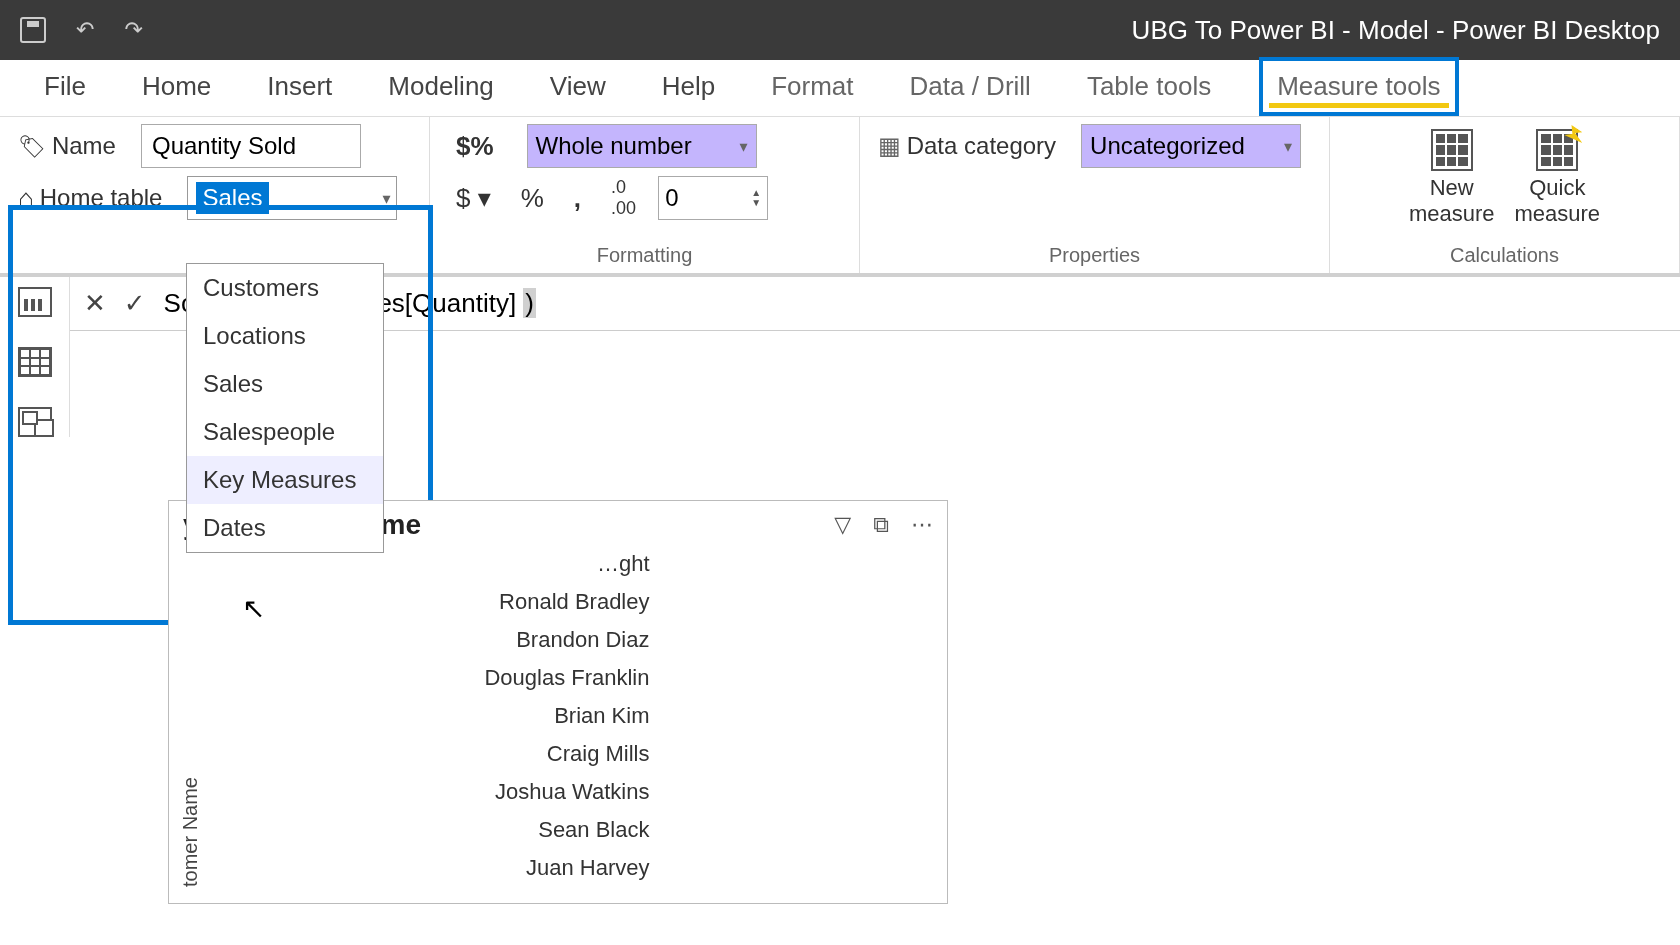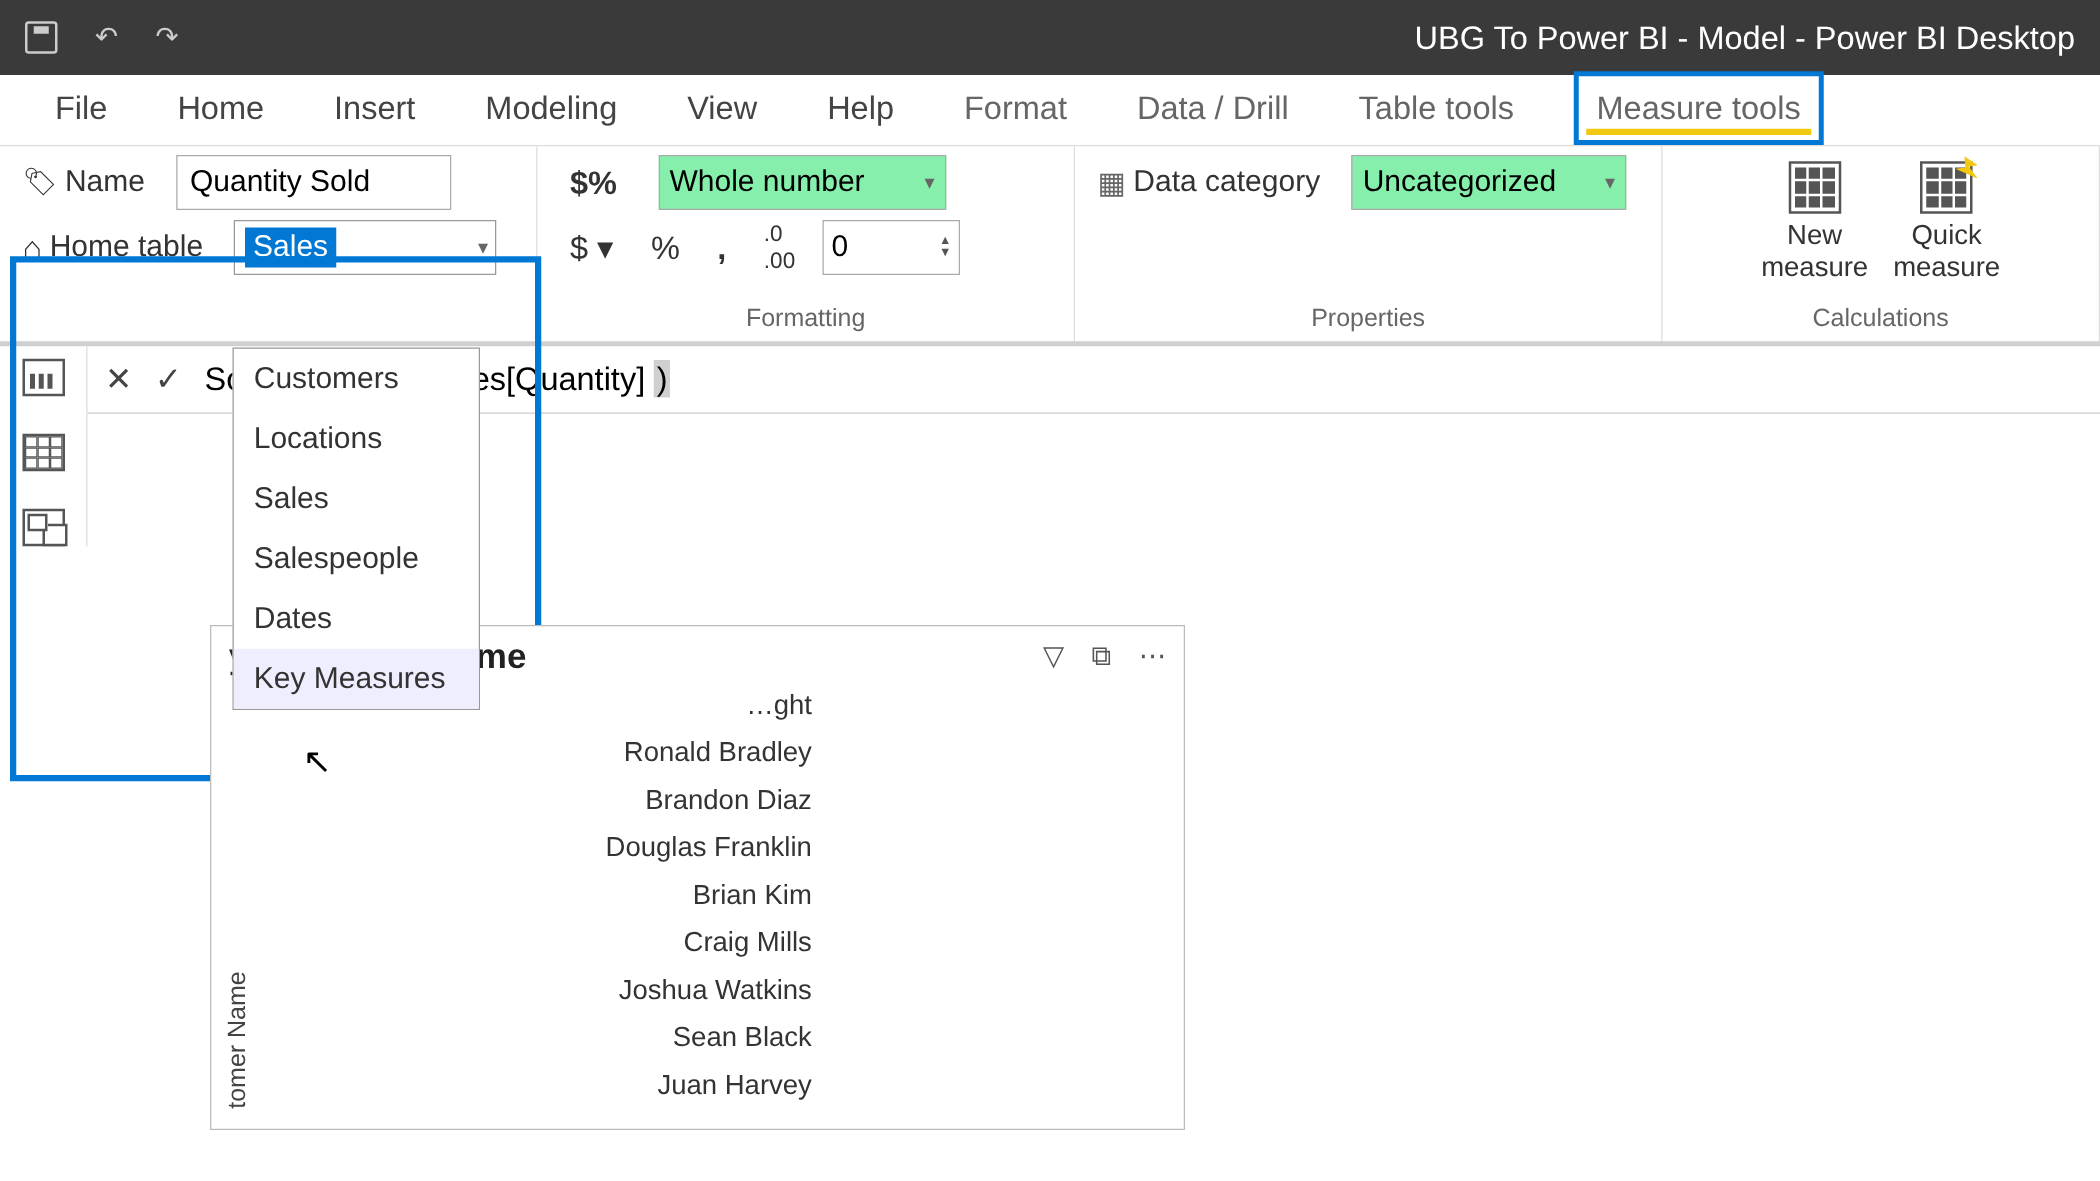--- a/index.html
+++ b/index.html
@@ -30,21 +30,21 @@
   .home-table-select { width: 210px; border: 1px solid #999; display:flex; align-items:center; justify-content:space-between; padding:0 6px 0 8px; background:#fff; height:44px; }
   .home-table-select .sel-text { background:#0078d4; color:#fff; padding:2px 6px; font-size:24px; }
   .chev { font-size:16px; color:#666; }
   
   .highlight-blue-box { border: 5px solid #0078d4; position: absolute; pointer-events: none; }
   
   .fmt-btn { font-size: 26px; color:#333; padding:4px 8px; cursor:pointer; display:inline-flex; align-items:center; }
   .decimals { border:1px solid #aaa; width:110px; height:44px; display:flex; align-items:center; justify-content:space-between; padding:0 6px; font-size:24px; }
   .decimals .spin { display:flex; flex-direction:column; font-size:10px; line-height:10px; color:#555; }
   
-  .prop-select { border:1px solid #aaa; width:220px; height:44px; font-size:24px; display:flex; align-items:center; justify-content:space-between; padding:0 8px; background:#86efac; }
+  .prop-select { border:1px solid #aaa; width:220px; height:44px; font-size:24px; display:flex; align-items:center; justify-content:space-between; padding:0 8px; background:#c4b5fd; }
   
   .calc-btns { display:flex; gap:20px; align-items:flex-start; justify-content:center; padding-top:6px;}
   .calc-btn { text-align:center; cursor:pointer; }
   .calc-icon { width:42px; height:42px; margin:0 auto 4px auto; border:2px solid #555; display:grid; grid-template-columns:repeat(3,1fr); grid-template-rows:repeat(3,1fr); gap:2px; padding:3px; position:relative; }
   .calc-icon span { background:#555; }
   .calc-icon.quick::after { content:""; position:absolute; right:-6px; top:-6px; width:18px; height:18px; background:#f2c811; clip-path: polygon(40% 0, 100% 40%, 60% 45%, 100% 100%, 0 55%, 45% 50%);}
   .calc-label { font-size:22px; color:#333; line-height:26px; }
   
   
   .below { display:flex; }
@@ -56,21 +56,21 @@
   .view-icon.model::before { content:""; position:absolute; left:2px; top:2px; width:12px; height:10px; border:2px solid #555; box-shadow: 14px 10px 0 -0px #fff, 14px 10px 0 2px #555; }
   
   .formula-area { flex:1; }
   .formula-bar { height:54px; border-bottom:1px solid #ccc; display:flex; align-items:center; padding:0 14px; gap:18px; font-size:26px; }
   .fb-btn { font-size:26px; color:#444; cursor:pointer; }
   .formula-text { font-family: Consolas, monospace; font-size:26px; }
   .formula-text .kw { color:#1a73e8; }
   .formula-text .paren { background:#d0d0d0; padding:0 2px; }
   
   
-  .dropdown-list { position:absolute; left:186px; top:278px; width:198px; background:#fff; border:1px solid #999; z-index:50; }
+  .dropdown-list { position:absolute; left:186px; top:263px; width:198px; background:#fff; border:1px solid #999; z-index:50; }
   .dropdown-item { padding:10px 16px; font-size:24px; color:#333; cursor:pointer; }
   .dropdown-item:hover, .dropdown-item.hovered { background:#eef; }
   .visual { position:absolute; left:168px; top:500px; width:780px; border:1px solid #bbb; background:#fff; }
   .visual-header { display:flex; align-items:center; justify-content:space-between; padding:8px 14px 0 14px; }
   .visual-title { font-size:28px; font-weight:600; color:#222; }
   .visual-icons { display:flex; gap:22px; font-size:22px; color:#555; }
   .chart-area { display:flex; padding:10px 20px 10px 10px; }
   .y-axis-title { writing-mode: vertical-rl; transform: rotate(180deg); font-size:20px; color:#444; align-self:flex-end; padding:6px 0; }
   .bars { flex:1; }
   .bar-row { display:flex; align-items:center; height:38px;flex-direction:column; }
@@ -244,22 +244,22 @@
       </span>
     </div>
   </div>
 </div>
 
 <div class="dropdown-list">
   <div class="dropdown-item">Customers</div>
   <div class="dropdown-item">Locations</div>
   <div class="dropdown-item">Sales</div>
   <div class="dropdown-item">Salespeople</div>
+  <div class="dropdown-item hovered">Key Measures</div>
   <div class="dropdown-item">Dates</div>
-  <div class="dropdown-item hovered">Key Measures</div>
 </div>
 
 <div class="highlight-blue-box" style="left:8px; top:205px; width:425px; height:420px;"></div>
 
 <div class="visual">
   <div class="visual-header">
     <div class="visual-title">y Customer Name</div>
     <div class="visual-icons">
       <span>▽</span>
       <span>⧉</span>

